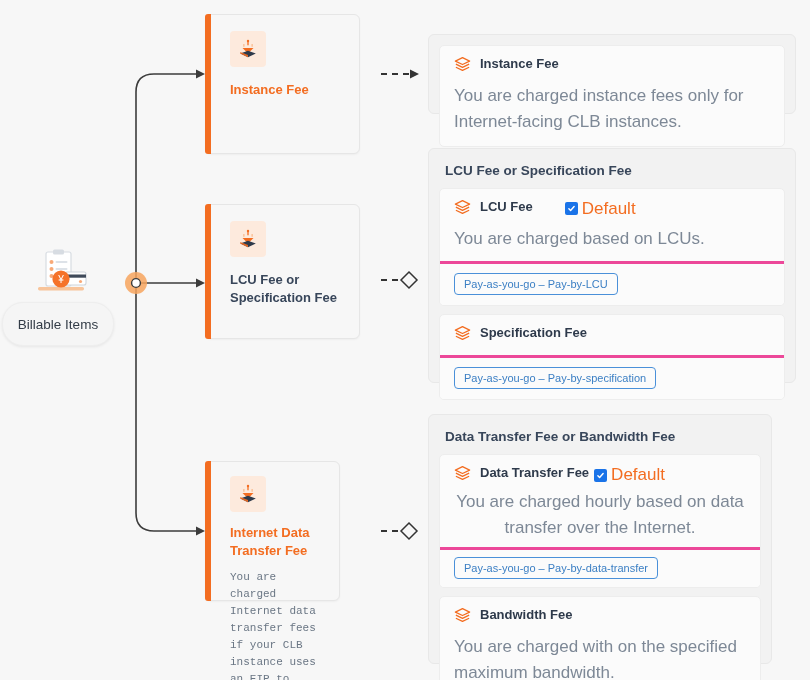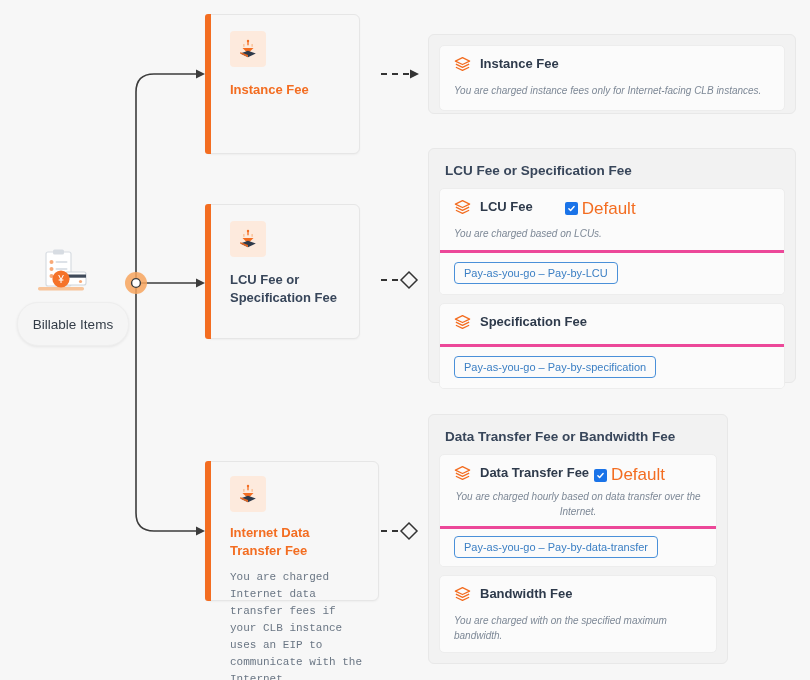--- a/index.html
+++ b/index.html
@@ -10,21 +10,21 @@
     position:relative;
     overflow:hidden;
     color:#2b3a4a;
   }
   #root{position:absolute;left:0;top:0;width:810px;height:680px;}
 
   
   .root-node{position:absolute;left:0;top:252;width:122px;}
   .root-icon{width:62px;height:48px;margin:0 auto;position:relative;}
   .pill{
-    position:absolute;left:17px;top:302px;
+    position:absolute;left:2px;top:302px;
     width:110px;height:42px;
     background:#f5f5f5;
     border-radius:21px;
     border:1px solid #eeeeee;
     box-shadow:0 1px 3px rgba(0,0,0,.07);
     display:flex;align-items:center;justify-content:center;
     font-size:13.5px;color:#333c47;
   }
 
   
@@ -94,21 +94,21 @@
     display:inline-flex;align-items:center;gap:4px;
     font-size:17px;color:#f36d21;font-weight:400;
     white-space:nowrap;
     transform:translateY(-1px);
   }
   .badge .chk{
     width:13px;height:13px;border-radius:2px;background:#1a73e8;
     display:inline-flex;align-items:center;justify-content:center;
   }
   .card-desc{
-    font-size:10px;color:#7d8896;line-height:1.5;margin-top:6px;font-style:italic;
+    font-size:17px;color:#7d8896;line-height:1.5;margin-top:6px;
   }
   .card-foot{
     border-top:3px solid #ec4899;
     padding:9px 14px 10px 14px;
     background:#fbfbfb;
   }
   .tag{
     display:inline-block;
     border:1px solid #4a90d9;
     color:#3b7fc4;
@@ -201,21 +201,21 @@
           <circle cx="12" cy="3.2" r="1.3" fill="#f36d21"></circle>
           <path d="M6 11 h12 l-6 6 z" fill="#f36d21"></path>
           <path d="M3.5 17 l8.5 4 8.5-4 -8.5-3.2 z" fill="#2e3a4b"></path>
           <path d="M3.5 17 l8.5 4 0-2.4 -8.5-3.2z" fill="#f36d21" opacity=".9"></path>
         </svg>
       </div>
       <div class="title dark">LCU Fee or Specification Fee</div>
     </div>
   </div>
 
-  <div class="lcard" style="left:205px;top:461px;width:174px;height:140px;">
+  <div class="lcard" style="left:205px;top:461px;width:135px;height:140px;">
     <div class="bar"></div>
     <div class="inner" style="padding-top:14px;">
       <div class="tile" style="margin-bottom:12px;">
         <svg width="22" height="22" viewBox="0 0 24 24">
           <path d="M12 3 v5" stroke="#f36d21" stroke-width="1.4" fill="none"></path>
           <path d="M7.5 6.5 v3" stroke="#f8b98a" stroke-width="1.3" fill="none"></path>
           <path d="M16.5 6.5 v3" stroke="#f8b98a" stroke-width="1.3" fill="none"></path>
           <circle cx="12" cy="3.2" r="1.3" fill="#f36d21"></circle>
           <path d="M6 11 h12 l-6 6 z" fill="#f36d21"></path>
           <path d="M3.5 17 l8.5 4 8.5-4 -8.5-3.2 z" fill="#2e3a4b"></path>
@@ -293,21 +293,21 @@
             <span class="tname">Specification Fee</span>
           </div>
         </div>
       </div>
       <div class="card-foot">
         <span class="tag">Pay-as-you-go – Pay-by-specification</span>
       </div>
     </div>
   </div>
 
-  <div class="panel" style="left:428px;top:414px;width:300px;height:250px;">
+  <div class="panel" style="left:428px;top:414px;width:344px;height:250px;">
     <div class="panel-head">Data Transfer Fee or Bandwidth Fee</div>
 
     <div class="card">
       <div class="card-body" style="padding-bottom:7px;">
         <div class="card-head">
           <span>
             <svg width="17" height="17" viewBox="0 0 20 20">
               <path d="M10 2 L18.4 6 L10 10 L1.6 6 Z" fill="none" stroke="#f36d21" stroke-width="1.5" stroke-linejoin="round"></path>
               <path d="M2.2 9.6 L10 13.3 L17.8 9.6" fill="none" stroke="#f36d21" stroke-width="1.5" stroke-linejoin="round"></path>
               <path d="M2.2 13.2 L10 16.9 L17.8 13.2" fill="none" stroke="#f36d21" stroke-width="1.5" stroke-linejoin="round"></path>

